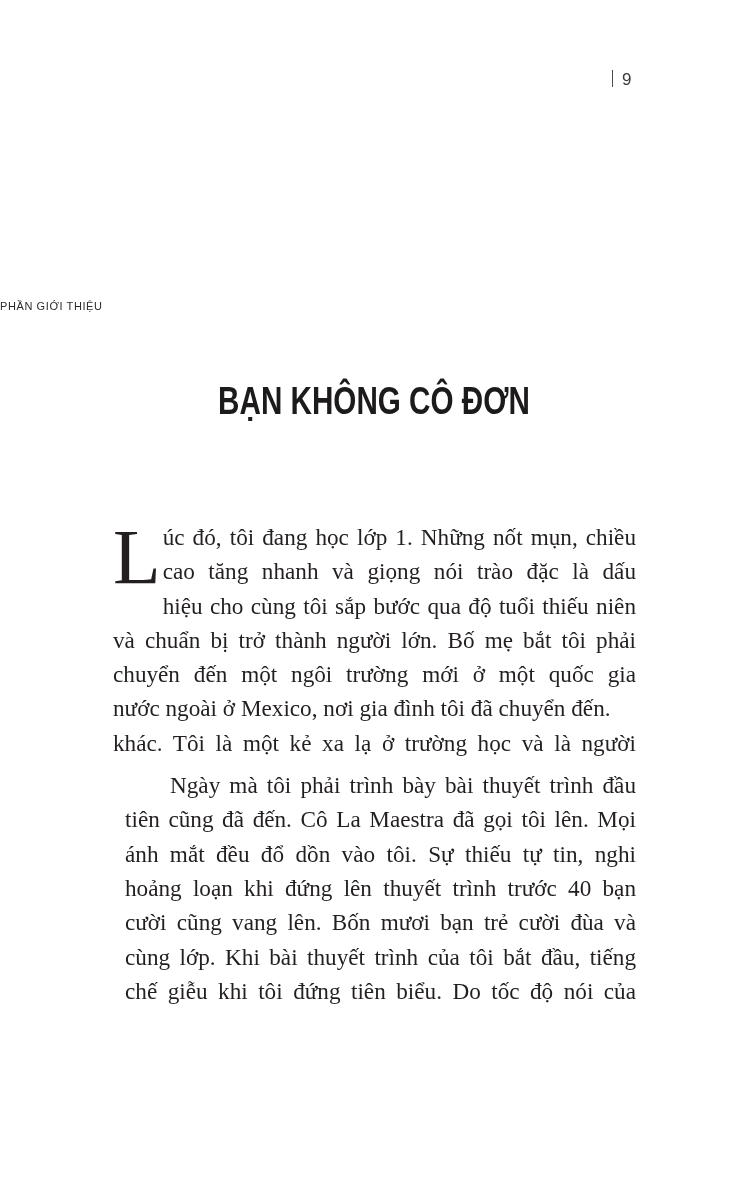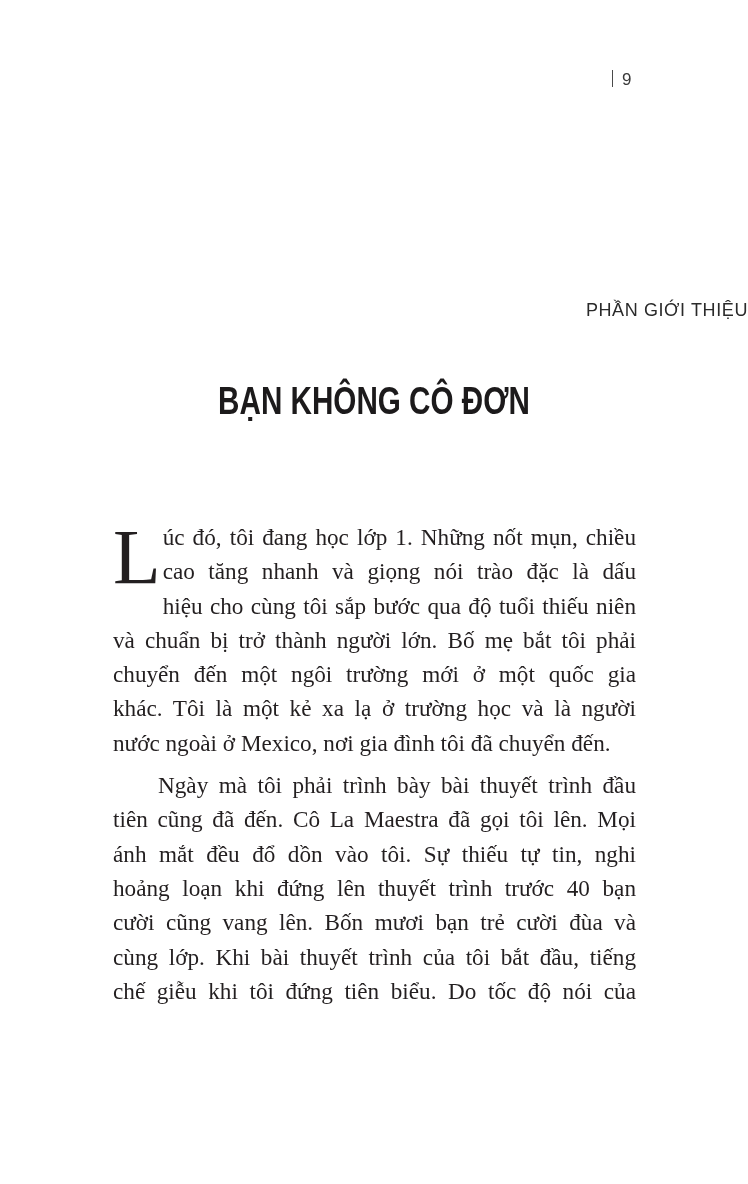--- a/index.html
+++ b/index.html
@@ -29,23 +29,23 @@
       height: 17px;
       background: #4a4a4a;
       vertical-align: -2px;
       margin-right: 9px;
     }
     .section-label {
       position: absolute;
       top: 300px;
       left: 0;
       width: 748px;
-      text-align: right;
+      text-align: left;
       font-family: "Liberation Sans", "DejaVu Sans", sans-serif;
-      font-size: 18px;
+      font-size: 11px;
       color: #2a2a2a;
       letter-spacing: 0.6px;
     }
     .chapter-title {
       position: absolute;
       top: 380px;
       left: 0;
       width: 748px;
       text-align: center;
       font-family: "Liberation Sans", "DejaVu Sans", sans-serif;
@@ -68,20 +68,21 @@
       text-align: justify;
     }
     .body-text p {
       margin: 0;
     }
     .body-text p.para-1 {
       margin-bottom: 8px;
     }
     .body-text p.para-2 {
       text-indent: 45px;
+      margin-left: 12px;
     }
     .line {
       display: block;
       text-align: justify;
       text-align-last: justify;
       white-space: nowrap;
     }
     .line.last {
       text-align-last: left;
     }
@@ -108,22 +109,22 @@
 <div class="chapter-title">BẠN KHÔNG CÔ ĐƠN</div>
 
 <div class="body-text">
   <p class="para-1">
     <span class="drop-cap">L</span>
     <span class="line">úc đó, tôi đang học lớp 1. Những nốt mụn, chiều</span>
     <span class="line">cao tăng nhanh và giọng nói trào đặc là dấu</span>
     <span class="line">hiệu cho cùng tôi sắp bước qua độ tuổi thiếu niên</span>
     <span class="line">và chuẩn bị trở thành người lớn. Bố mẹ bắt tôi phải</span>
     <span class="line">chuyển đến một ngôi trường mới ở một quốc gia</span>
+    <span class="line last">nước ngoài ở Mexico, nơi gia đình tôi đã chuyển đến.</span>
     <span class="line">khác. Tôi là một kẻ xa lạ ở trường học và là người</span>
-    <span class="line last">nước ngoài ở Mexico, nơi gia đình tôi đã chuyển đến.</span>
   </p>
   <p class="para-2">
     <span class="line" style="text-indent:45px">Ngày mà tôi phải trình bày bài thuyết trình đầu</span>
     <span class="line" style="text-indent:0">tiên cũng đã đến. Cô La Maestra đã gọi tôi lên. Mọi</span>
     <span class="line" style="text-indent:0">ánh mắt đều đổ dồn vào tôi. Sự thiếu tự tin, nghi</span>
     <span class="line" style="text-indent:0">hoảng loạn khi đứng lên thuyết trình trước 40 bạn</span>
     <span class="line" style="text-indent:0">cười cũng vang lên. Bốn mươi bạn trẻ cười đùa và</span>
     <span class="line" style="text-indent:0">cùng lớp. Khi bài thuyết trình của tôi bắt đầu, tiếng</span>
     <span class="line" style="text-indent:0">chế giễu khi tôi đứng tiên biểu. Do tốc độ nói của</span>
   </p>

